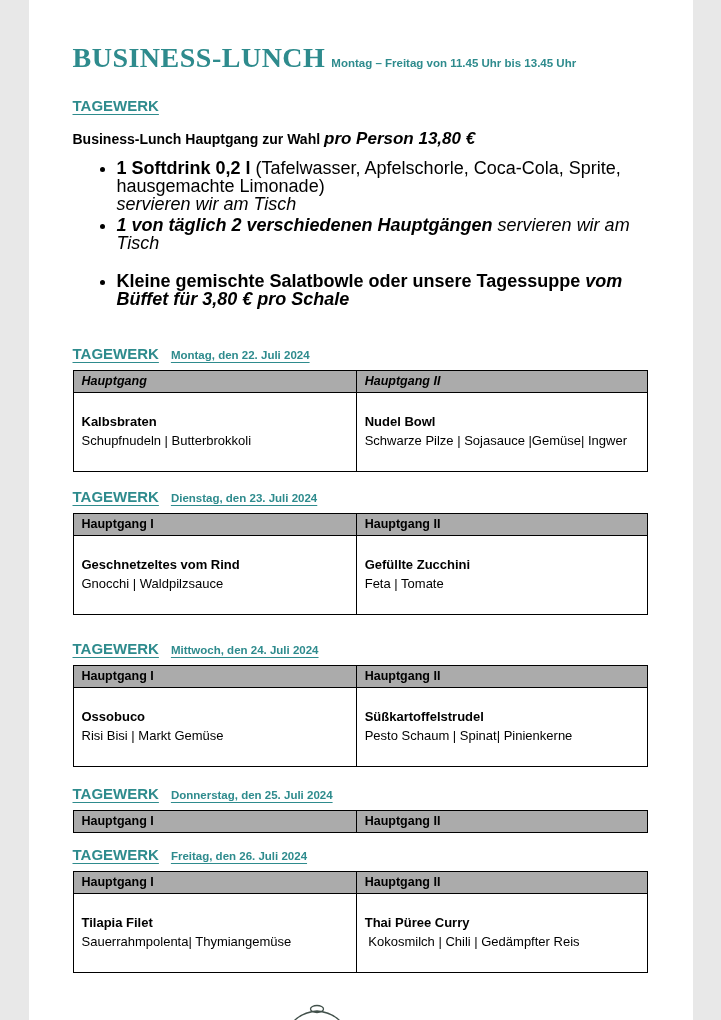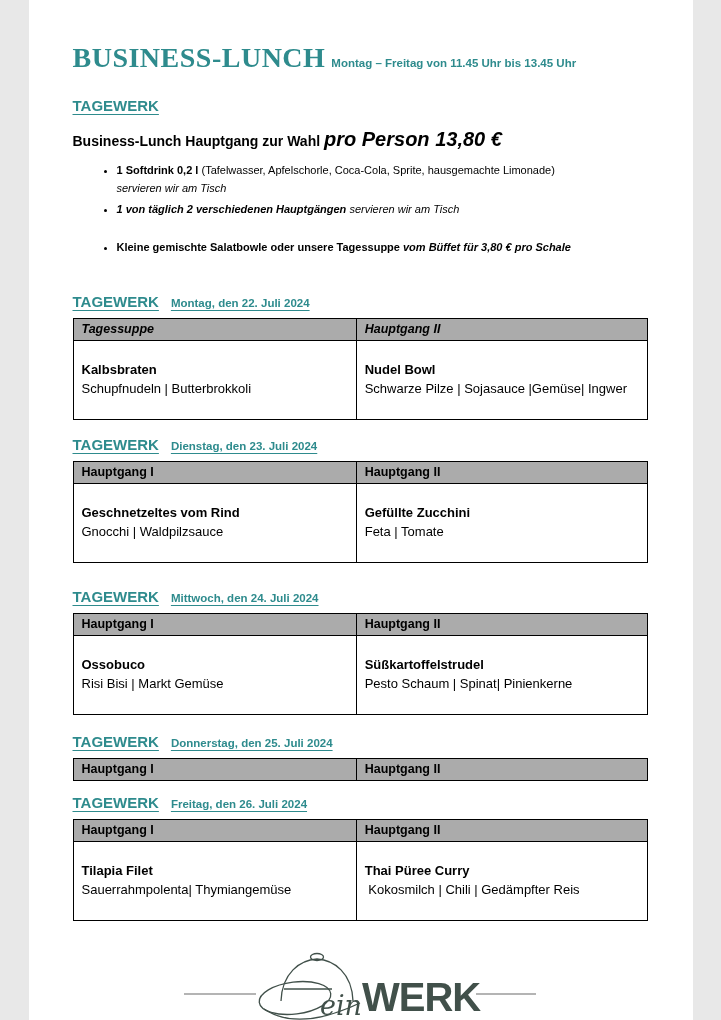--- a/index.html
+++ b/index.html
@@ -42,28 +42,28 @@
     text-decoration:underline;
     text-underline-offset:3px;
   }
   .price-line{
     margin-top:14px;
     font-size:14px;
     font-weight:bold;
     line-height:20px;
   }
   .price-line .price{
-    font-size:20px;
+    font-size:17px;
     font-style:italic;
     font-weight:bold;
   }
   ul.intro-bullets{
     margin:10px 0 0 0;
     padding:0 0 0 44px;
-    font-size:11px;
+    font-size:18px;
     line-height:18px;
   }
   ul.intro-bullets li{margin:0 0 3px 0;}
   ul.intro-bullets li.gap-before{margin-top:20px;}
   .b{font-weight:bold;}
   .i{font-style:italic;}
   .bi{font-weight:bold;font-style:italic;}
   
   .day{margin-top:15px;}
   .day.first{margin-top:36px;}
@@ -138,21 +138,21 @@
     <li class="gap-before">
       <span class="b">Kleine gemischte Salatbowle oder unsere Tagessuppe </span><span class="bi">vom Büffet für 3,80 € pro Schale</span>
     </li>
   </ul>
 
   <div class="day first">
     <h3 class="day-heading"><span class="tw">TAGEWERK</span><span class="date">Montag, den 22. Juli 2024</span></h3>
     <table class="menu-table hdr-italic">
       <tbody>
           <tr>
-        <th>Tagessuppe</th>
+        <th>Hauptgang</th>
         <th>Hauptgang II</th>
       </tr>
       <tr>
         <td><span class="dish">Kalbsbraten</span><br><span class="sides">Schupfnudeln | Butterbrokkoli</span></td>
         <td><span class="dish">Nudel Bowl</span><br><span class="sides">Schwarze Pilze | Sojasauce |Gemüse| Ingwer</span></td>
       </tr>
     </tbody>
       </table>
   </div>
 

